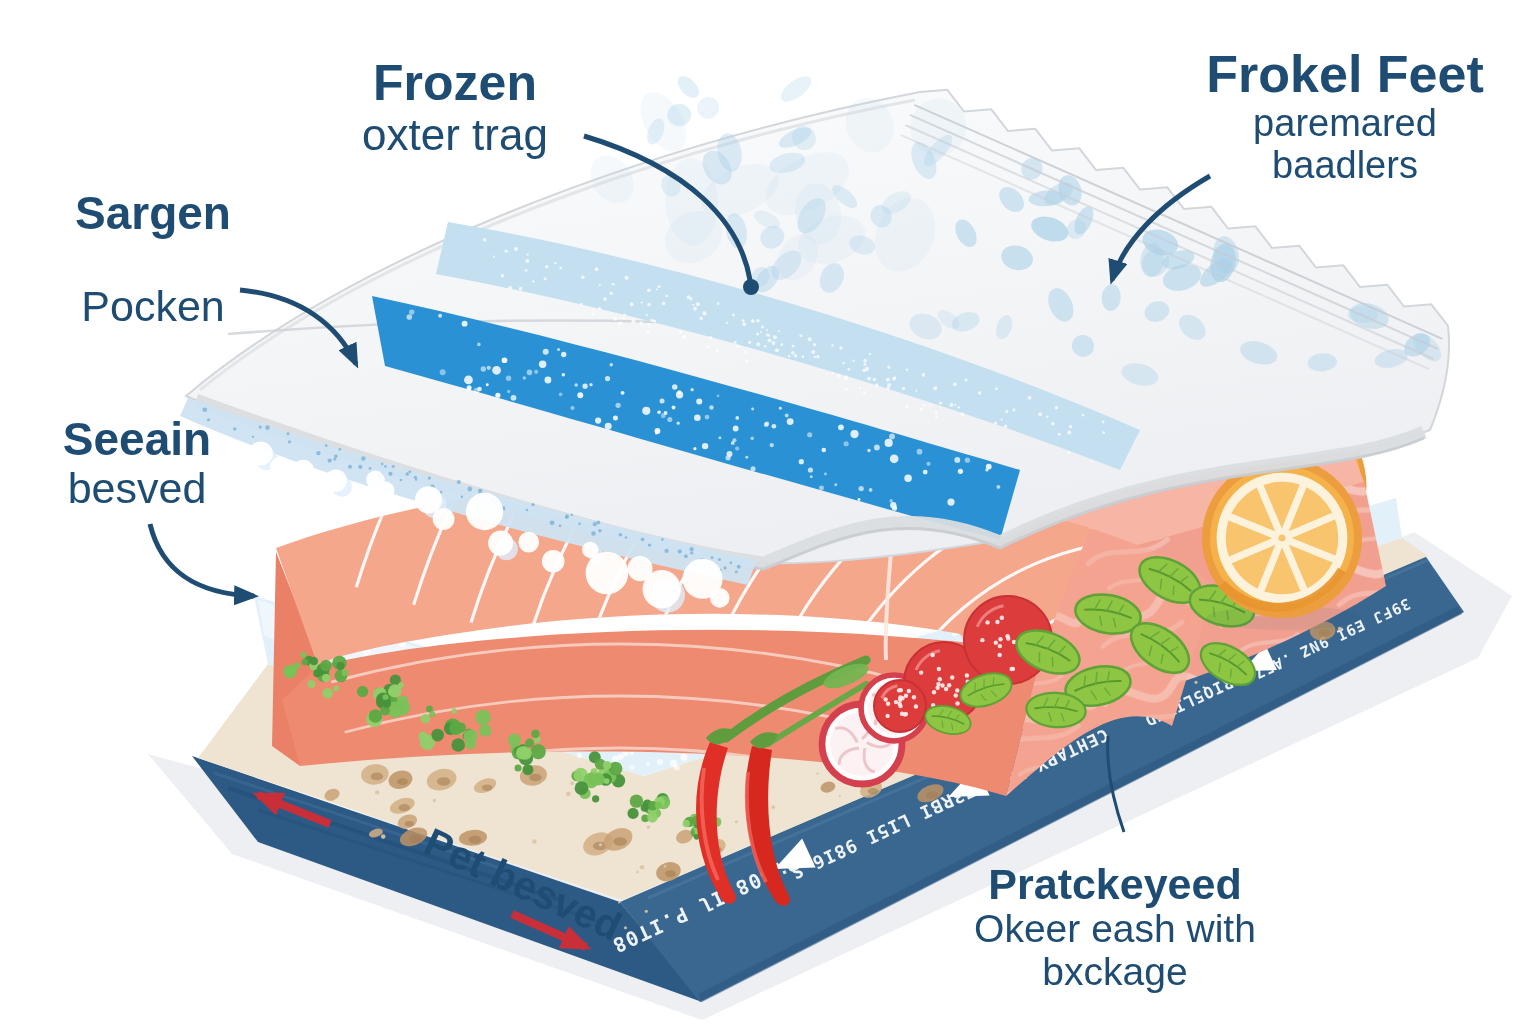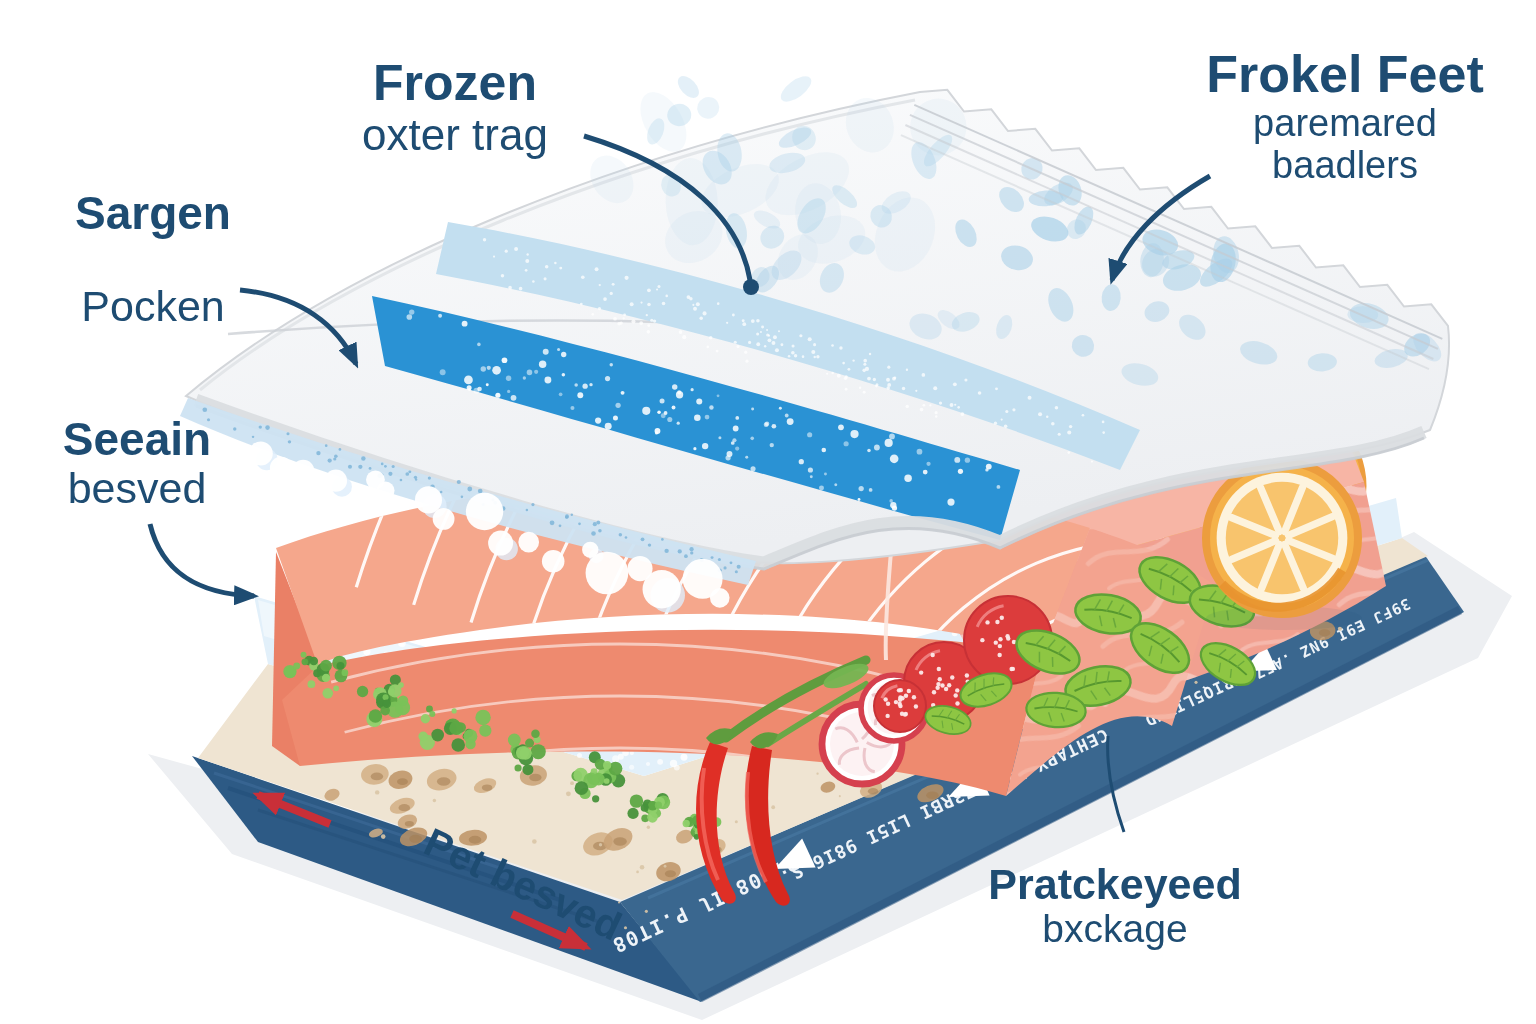--- a/index.html
+++ b/index.html
@@ -1312,15 +1312,16 @@
     <div class="t">Sargen</div>
     <div class="s">Pocken</div>
   </div>
   <div class="lbl seeain">
     <div class="t">Seeain</div>
     <div class="s">besved</div>
   </div>
   <div class="lbl pet">Pet besved</div>
   <div class="lbl packed">
     <div class="t">Pratckeyeed</div>
+    <div class="s">Okeer eash with</div>
     <div class="s">bxckage</div>
   </div>
 </div>
 
 </body></html>

